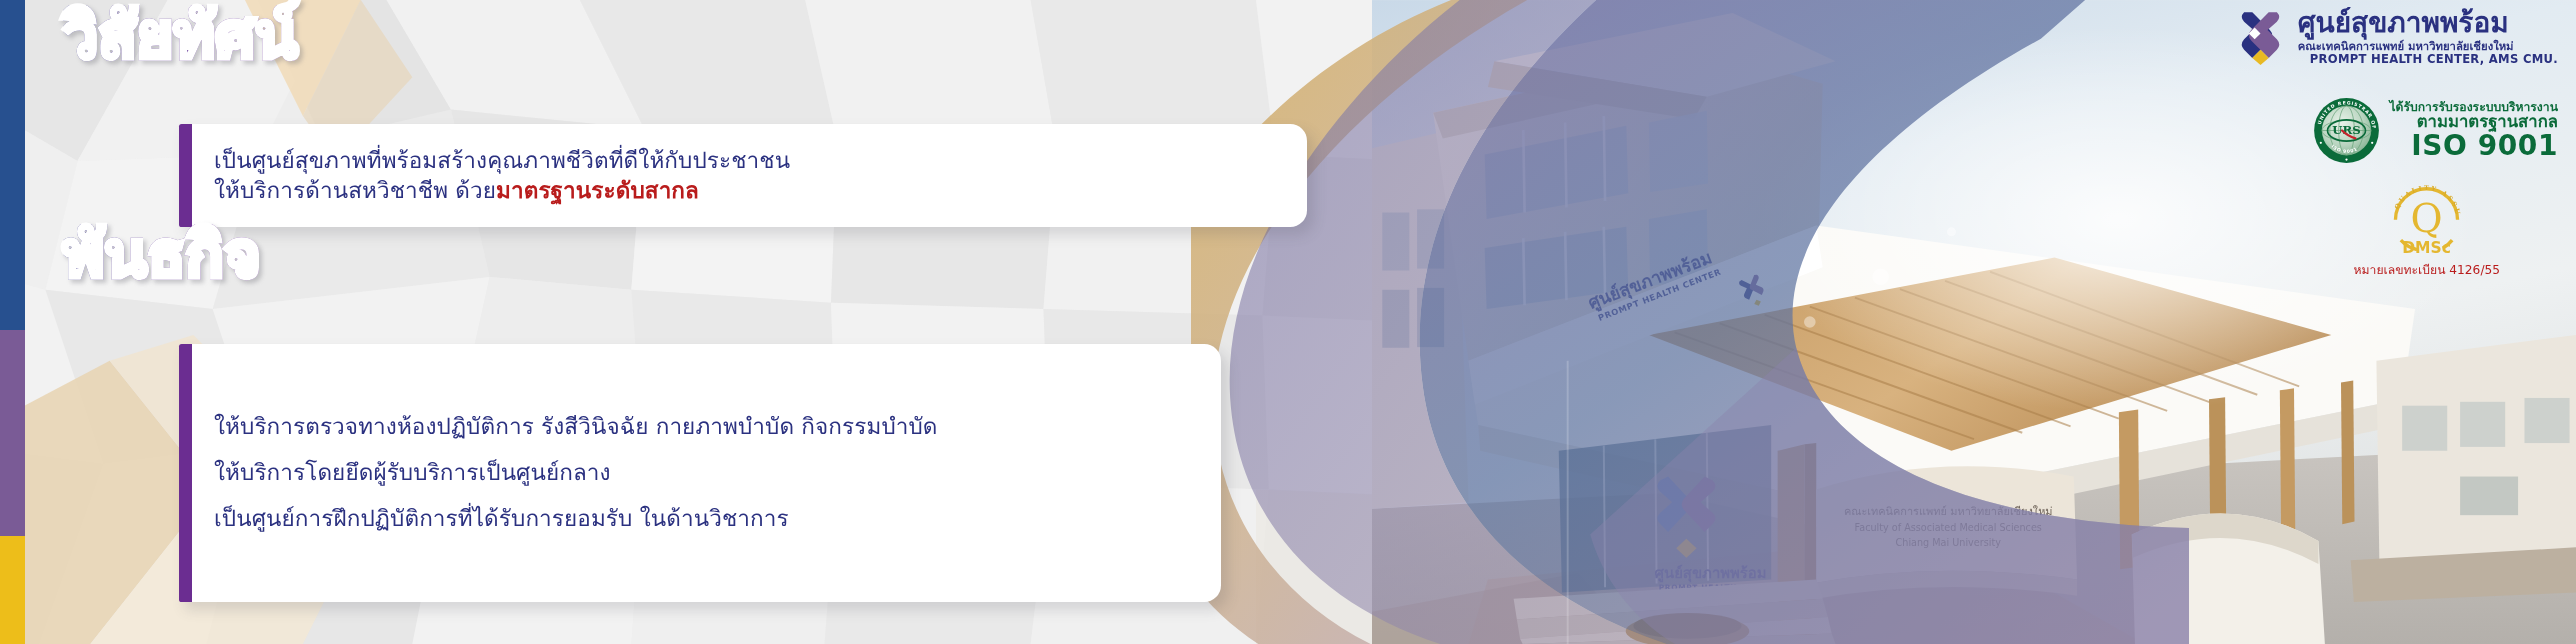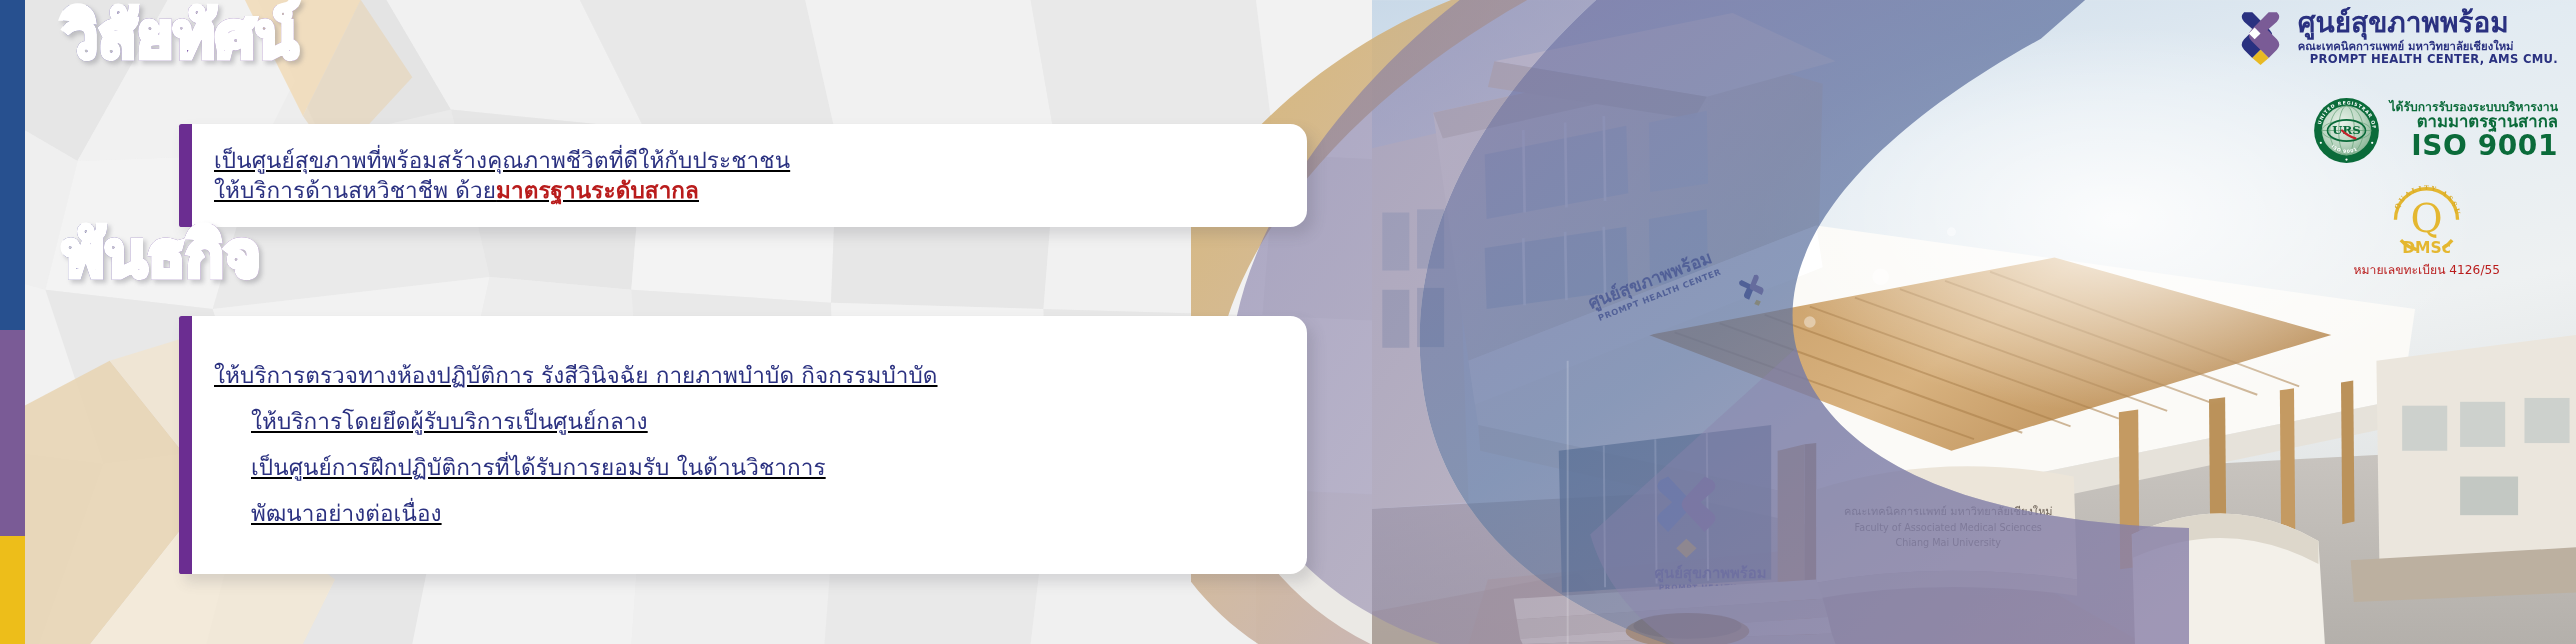--- a/index.html
+++ b/index.html
@@ -58,33 +58,32 @@
   .card-accent {
     flex:0 0 13px;
     background:#6b2d91;
     border-radius:2.6px 0 0 2.6px;
   }
   .card-body {
     flex:1 1 auto;
     padding:14px 26px 14px 22px;
     display:flex; flex-direction:column;
     justify-content:center;
-    text-decoration:underline;
   }
   #card-vision { left:179px; top:124px;  width:1128px; height:103px; }
-  #card-mission{ left:179px; top:316px;  width:1128px; height:258px; }
+  #card-mission{ left:179px; top:344px;  width:1042px; height:258px; }
 
   .line {
     color:#2b3180;
     font-size:22.5px;
     line-height:1.30;
     letter-spacing:0.1px;
     white-space:nowrap;
   }
-  .line.gap { margin-top:16.7px;margin-left:37px; }
+  .line.gap { margin-top:16.7px; }
   .strong { font-weight:bold; color:#b91c1c; }
 
   
   .headline {
     position:absolute;
     z-index:13;
     font-size:62px;
     font-weight:bold;
     line-height:1;
     letter-spacing:0.6px;
@@ -418,23 +417,20 @@
     <div class="card-body">
       <div class="line">
         <span>ให้บริการตรวจทางห้องปฏิบัติการ รังสีวินิจฉัย กายภาพบำบัด กิจกรรมบำบัด</span>
       </div>
       <div class="line gap">
         <span>ให้บริการโดยยึดผู้รับบริการเป็นศูนย์กลาง</span>
       </div>
       <div class="line gap">
         <span>เป็นศูนย์การฝึกปฏิบัติการที่ได้รับการยอมรับ ในด้านวิชาการ</span>
       </div>
-      <div class="line gap">
-        <span>พัฒนาอย่างต่อเนื่อง</span>
-      </div>
     </div>
   </div>
 
   <div class="logo-lockup">
     <svg class="logo-mark" viewBox="0 0 100 94">
       <path d="M40 4 L70 34 Q78 43 70 52 L40 82 L26 68 Q18 59 26 50 L42 34 L26 20 Q18 12 26 4 Z" fill="#2a3180" transform="translate(-4,0)"></path>
       <path d="M60 4 L30 34 Q22 43 30 52 L60 82 L74 68 Q82 59 74 50 L58 34 L74 20 Q82 12 74 4 Z" fill="#7a5b96" transform="translate(4,0)"></path>
       <polygon points="50,68 64,82 50,94 36,82" fill="#e8b923"></polygon>
       <path d="M40 30 L50 40 L40 50 L30 40 Z" fill="#ffffff"></path>
     </svg>

